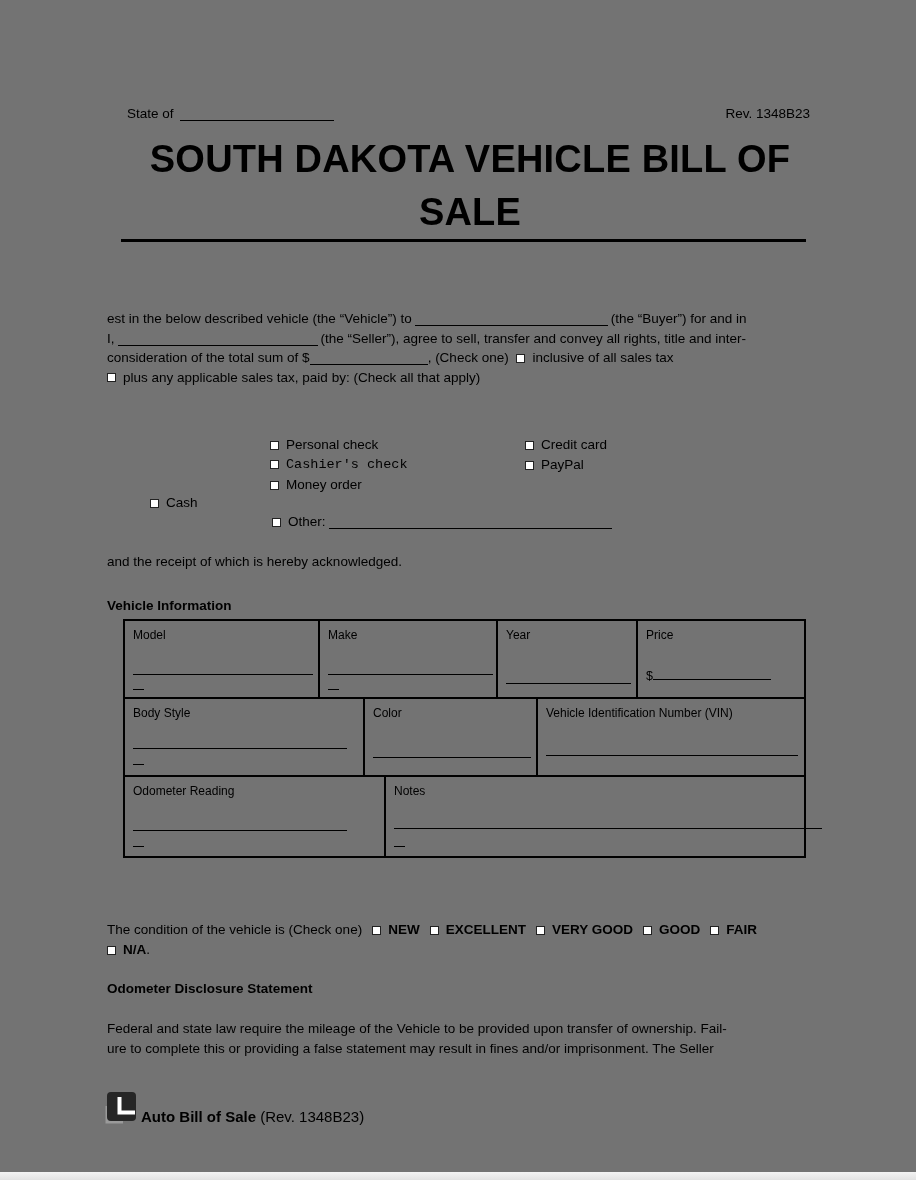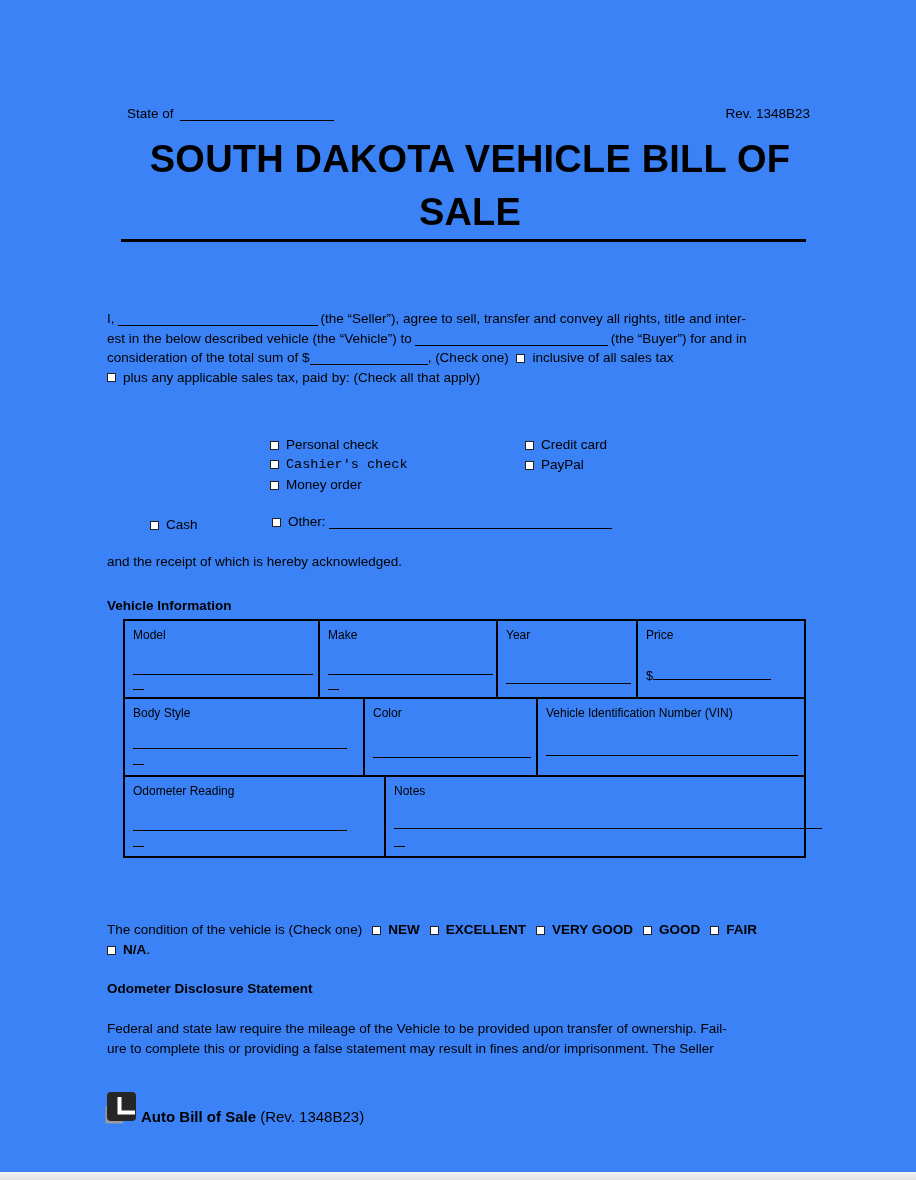--- a/index.html
+++ b/index.html
@@ -1,18 +1,18 @@
 <!DOCTYPE html>
 <html><head>
 <meta charset="utf-8">
 <style>
   * { margin:0; padding:0; box-sizing:border-box; }
   html,body { background:#fff; }
   .page {
-    position:relative; width:916px; height:1180px; background:#3b82f6;
+    position:relative; width:916px; height:1180px; background:#737373;
     font-family:"Liberation Sans","DejaVu Sans",sans-serif; color:#000;
     overflow:hidden;
   }
   .abs { position:absolute; }
   .body-text { font-size:13.5px; line-height:19.5px; white-space:nowrap; }
   .bold { font-weight:bold; }
   
   .blank { display:inline-block; border-bottom:1.4px solid #000; height:14px; vertical-align:-3px; margin:0 3px; }
   
   .cb { display:inline-block; width:9px; height:9px; border:1.2px solid #222; margin-right:7px; vertical-align:-0.5px; background:#fff; }
@@ -50,35 +50,35 @@
   <div class="abs hdr" style="right:106px;">Rev. 1348B23</div>
 
   <div class="abs title">
     <div>SOUTH DAKOTA VEHICLE BILL OF</div>
     <div>SALE</div>
   </div>
   <div class="abs rule"></div>
 
   <div class="abs body-text" style="left:107px; top:309px;">
     <div>
-      <span>I,</span><span class="blank" style="width:200px;"></span><span>(the “Seller”), agree to sell, transfer and convey all rights, title and inter-</span>
+      <span>est in the below described vehicle (the “Vehicle”) to</span><span class="blank" style="width:193px;"></span><span>(the “Buyer”) for and in</span>
     </div>
     <div>
-      <span>est in the below described vehicle (the “Vehicle”) to</span><span class="blank" style="width:193px;"></span><span>(the “Buyer”) for and in</span>
+      <span>I,</span><span class="blank" style="width:200px;"></span><span>(the “Seller”), agree to sell, transfer and convey all rights, title and inter-</span>
     </div>
     <div>
       <span>consideration of the total sum of $</span><span class="blank" style="width:118px; margin:0 0 0 0;"></span><span>, (Check one)</span>
       <span class="cb" style="margin-left:4px;"></span><span>inclusive of all sales tax</span>
     </div>
     <div>
       <span class="cb"></span><span>plus any applicable sales tax, paid by: (Check all that apply)</span>
     </div>
   </div>
 
-  <div class="abs body-text" style="left:150px; top:515px;">
+  <div class="abs body-text" style="left:150px; top:493px;">
     <span class="cb"></span><span>Cash</span>
   </div>
 
   <div class="abs body-text" style="left:270px; top:435px;">
     <span class="cb"></span><span>Personal check</span>
   </div>
   <div class="abs body-text" style="left:270px; top:455px;font-family:Liberation Mono, monospace;">
     <span class="cb"></span><span>Cashier's check</span>
   </div>
   <div class="abs body-text" style="left:270px; top:475px;">

